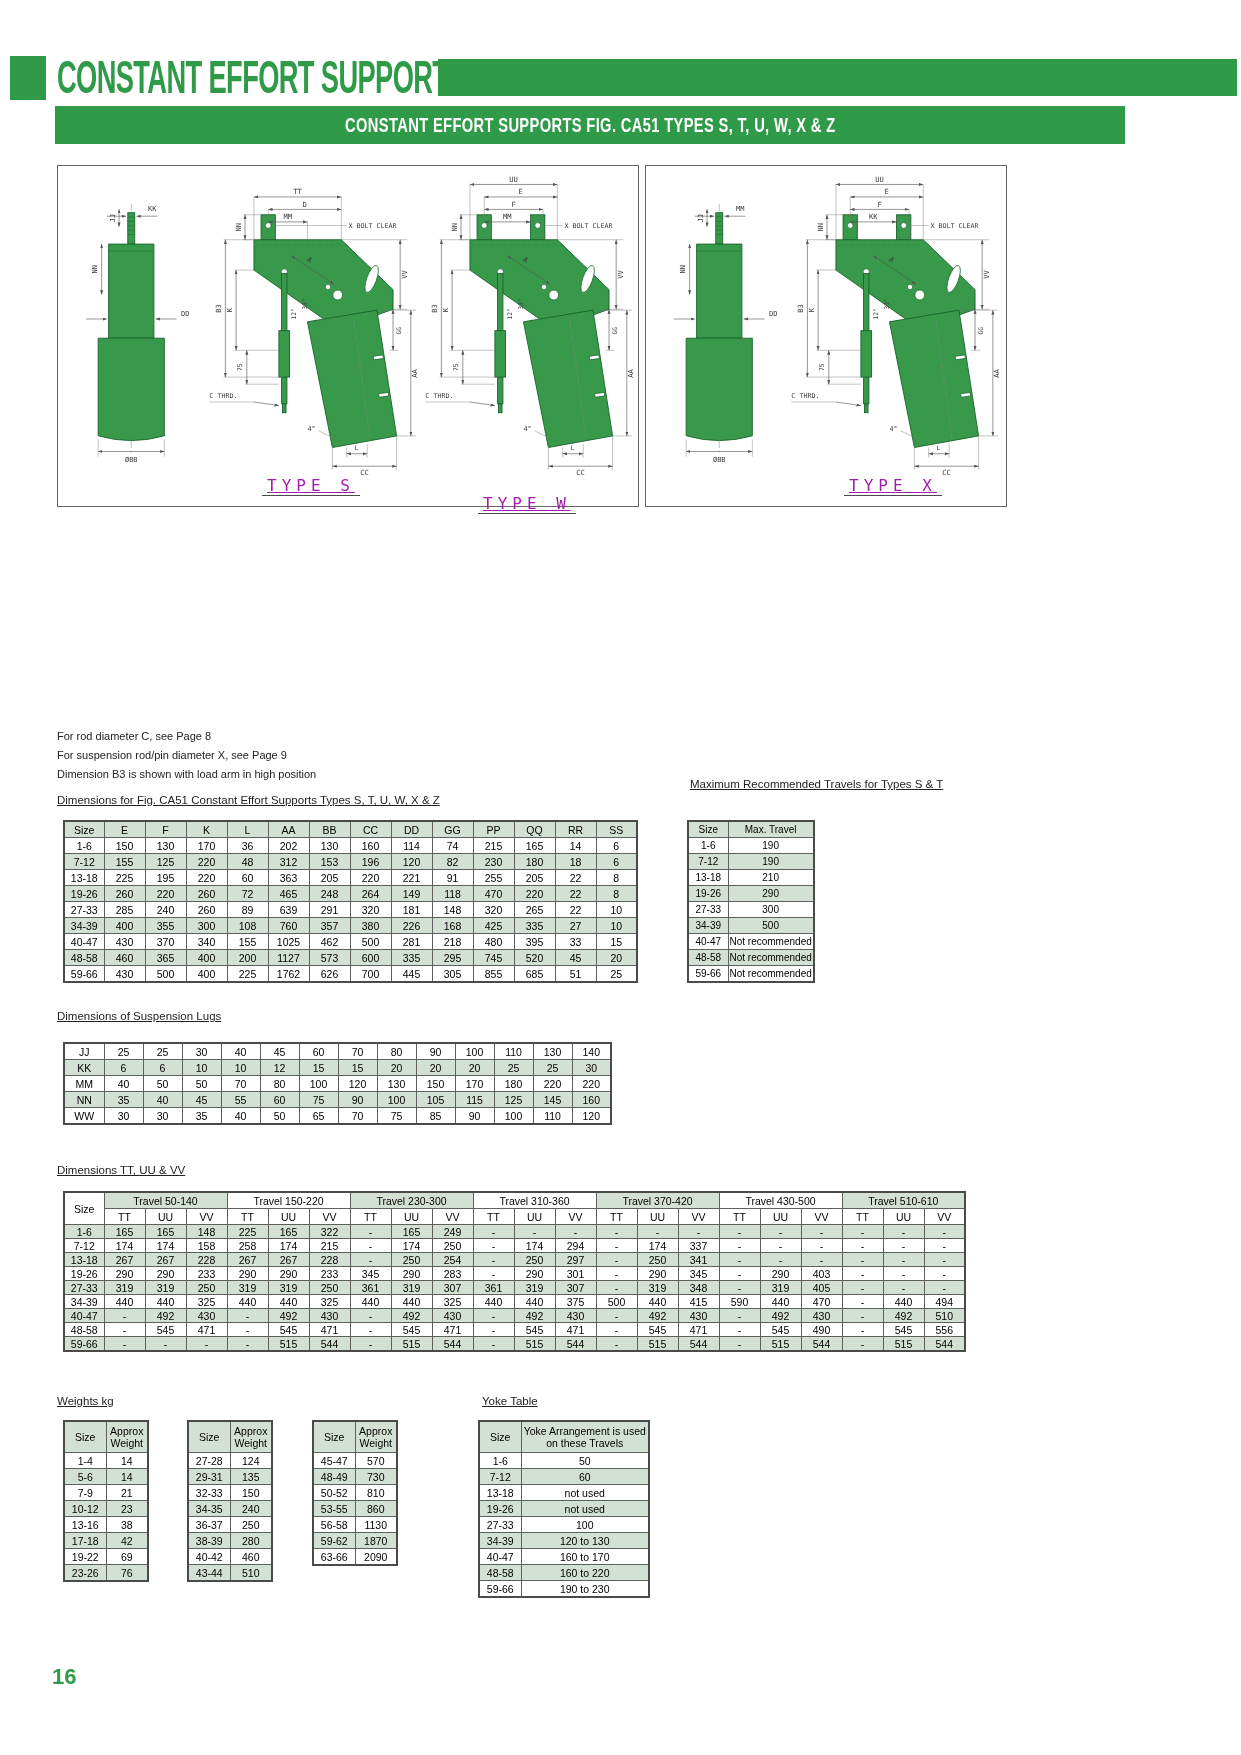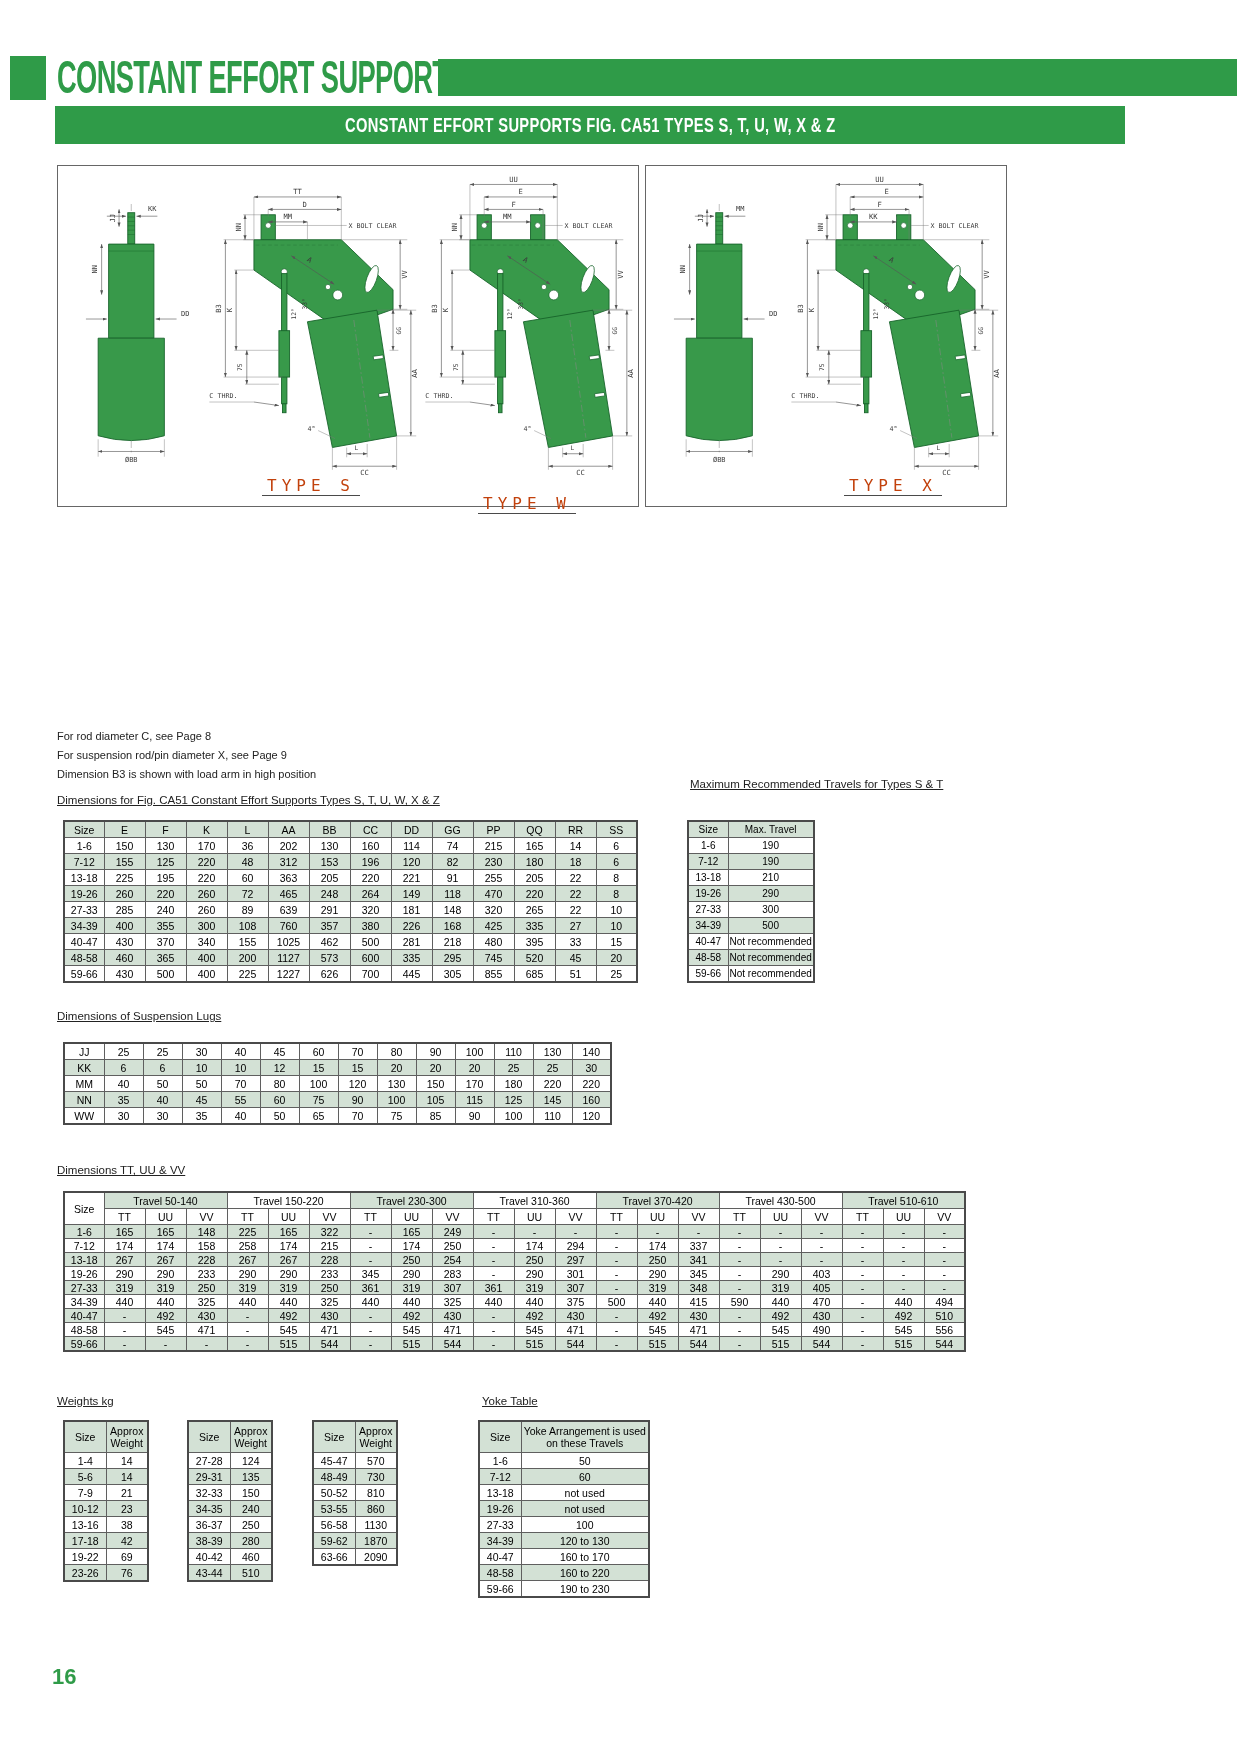--- a/index.html
+++ b/index.html
@@ -9,21 +9,21 @@
   .green-sq{left:10px;top:56px;width:36px;height:44px;background:#2f9b48;}
   .main-title{left:57px;top:52px;font-size:44px;font-weight:bold;color:#2f9b48;white-space:nowrap;
               transform:scale(0.62,1.03);transform-origin:0 0;letter-spacing:-1px;}
   .green-bar{left:438px;top:59px;width:799px;height:37px;background:#2f9b48;}
   .banner{left:55px;top:106px;width:1070px;height:38px;background:#2f9b48;display:flex;align-items:center;justify-content:center;}
   .banner span{color:#fff;font-weight:bold;font-size:21px;white-space:nowrap;transform:scaleX(0.70);letter-spacing:0.5px;}
   
   .dbox{border:1px solid #666;background:#fff;}
   .box1{left:57px;top:165px;width:580px;height:340px;}
   .box2{left:645px;top:165px;width:360px;height:340px;}
-  .typelabel{font-family:"DejaVu Sans Mono",monospace;font-size:16px;letter-spacing:5px;color:#c2410c;text-align:center;}
+  .typelabel{font-family:"DejaVu Sans Mono",monospace;font-size:16px;letter-spacing:5px;color:#a21caf;text-align:center;text-decoration:underline;}
   .typelabel span{border-bottom:1.3px solid #4a4a4a;padding:0 5px;}
   .fig svg{width:100%;height:100%;}
   
   .grn{fill:#38994a;stroke:#17632a;stroke-width:1;}
   .wht{fill:#ffffff;stroke:#17632a;stroke-width:0.8;}
   .dl{stroke:#555;stroke-width:0.7;fill:none;}
   .xl{stroke:#777;stroke-width:0.5;fill:none;}
   .cl{stroke:#888;stroke-width:0.6;fill:none;stroke-dasharray:8 3 2 3;}
   .dsh{stroke:#2c7a3a;stroke-width:0.6;fill:none;stroke-dasharray:4 3;}
   svg text{fill:#3a3a3a;font-family:"DejaVu Sans Mono",monospace;}
@@ -537,21 +537,21 @@
         <td>520</td>
         <td>45</td>
         <td>20</td>
       </tr>
       <tr>
         <td>59-66</td>
         <td>430</td>
         <td>500</td>
         <td>400</td>
         <td>225</td>
-        <td>1227</td>
+        <td>1762</td>
         <td>626</td>
         <td>700</td>
         <td>445</td>
         <td>305</td>
         <td>855</td>
         <td>685</td>
         <td>51</td>
         <td>25</td>
       </tr>
     </tbody>

